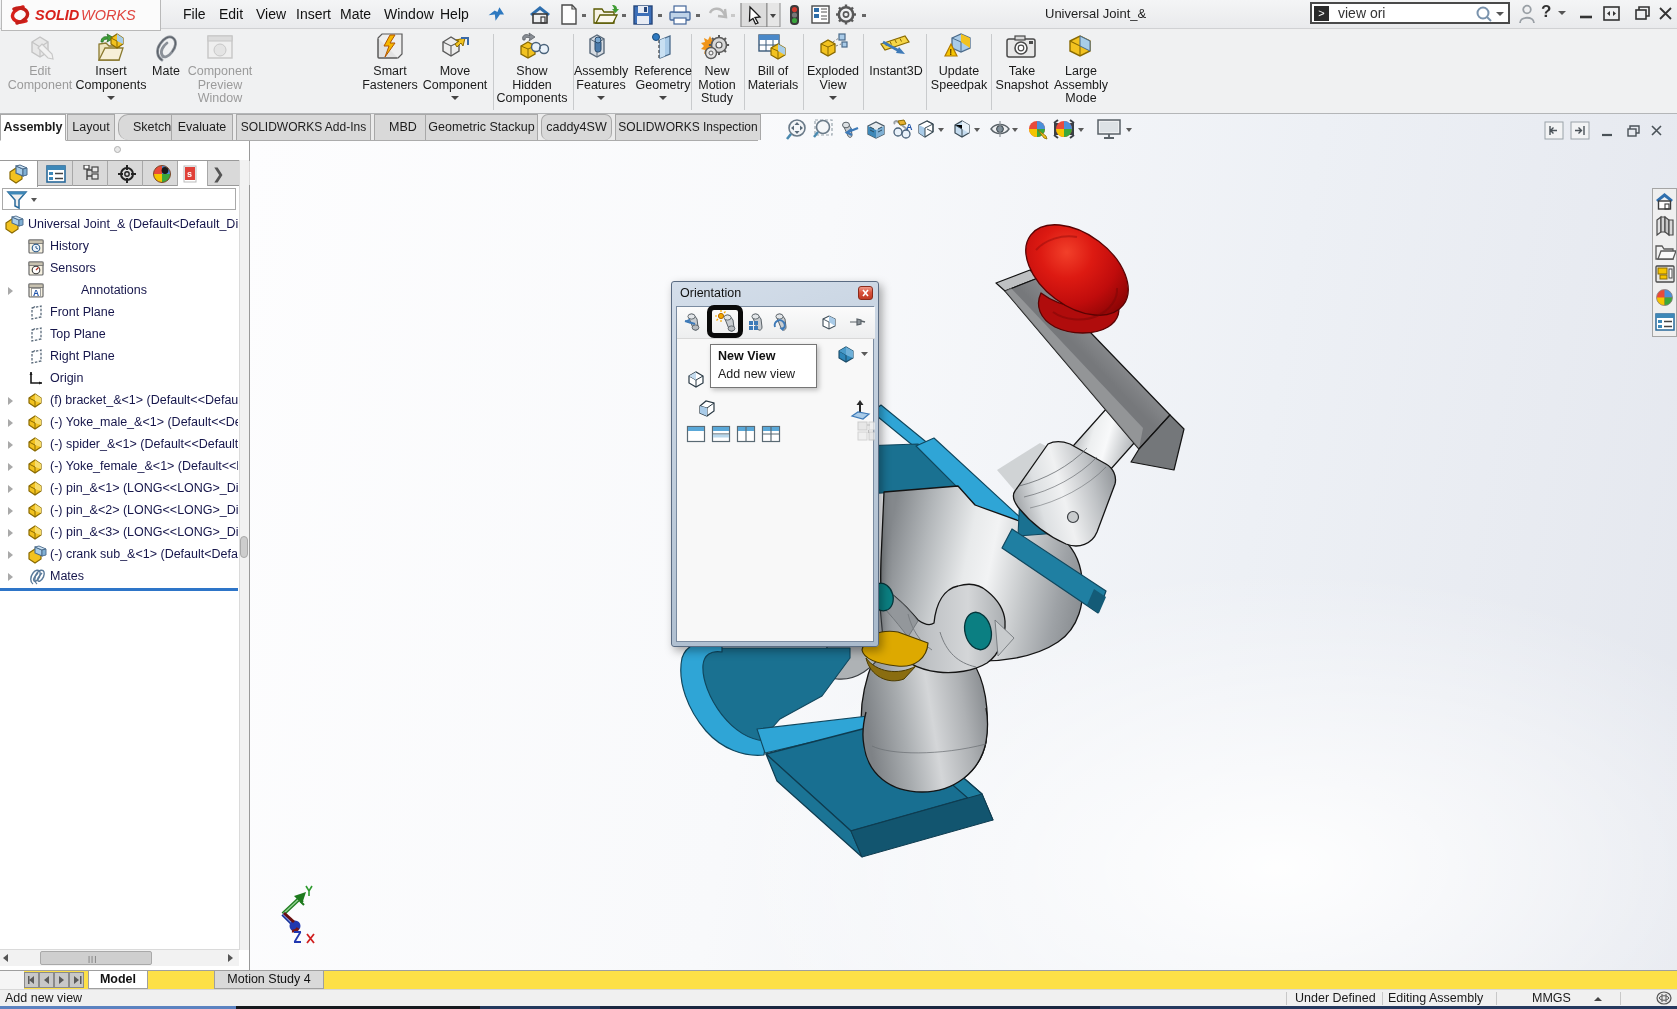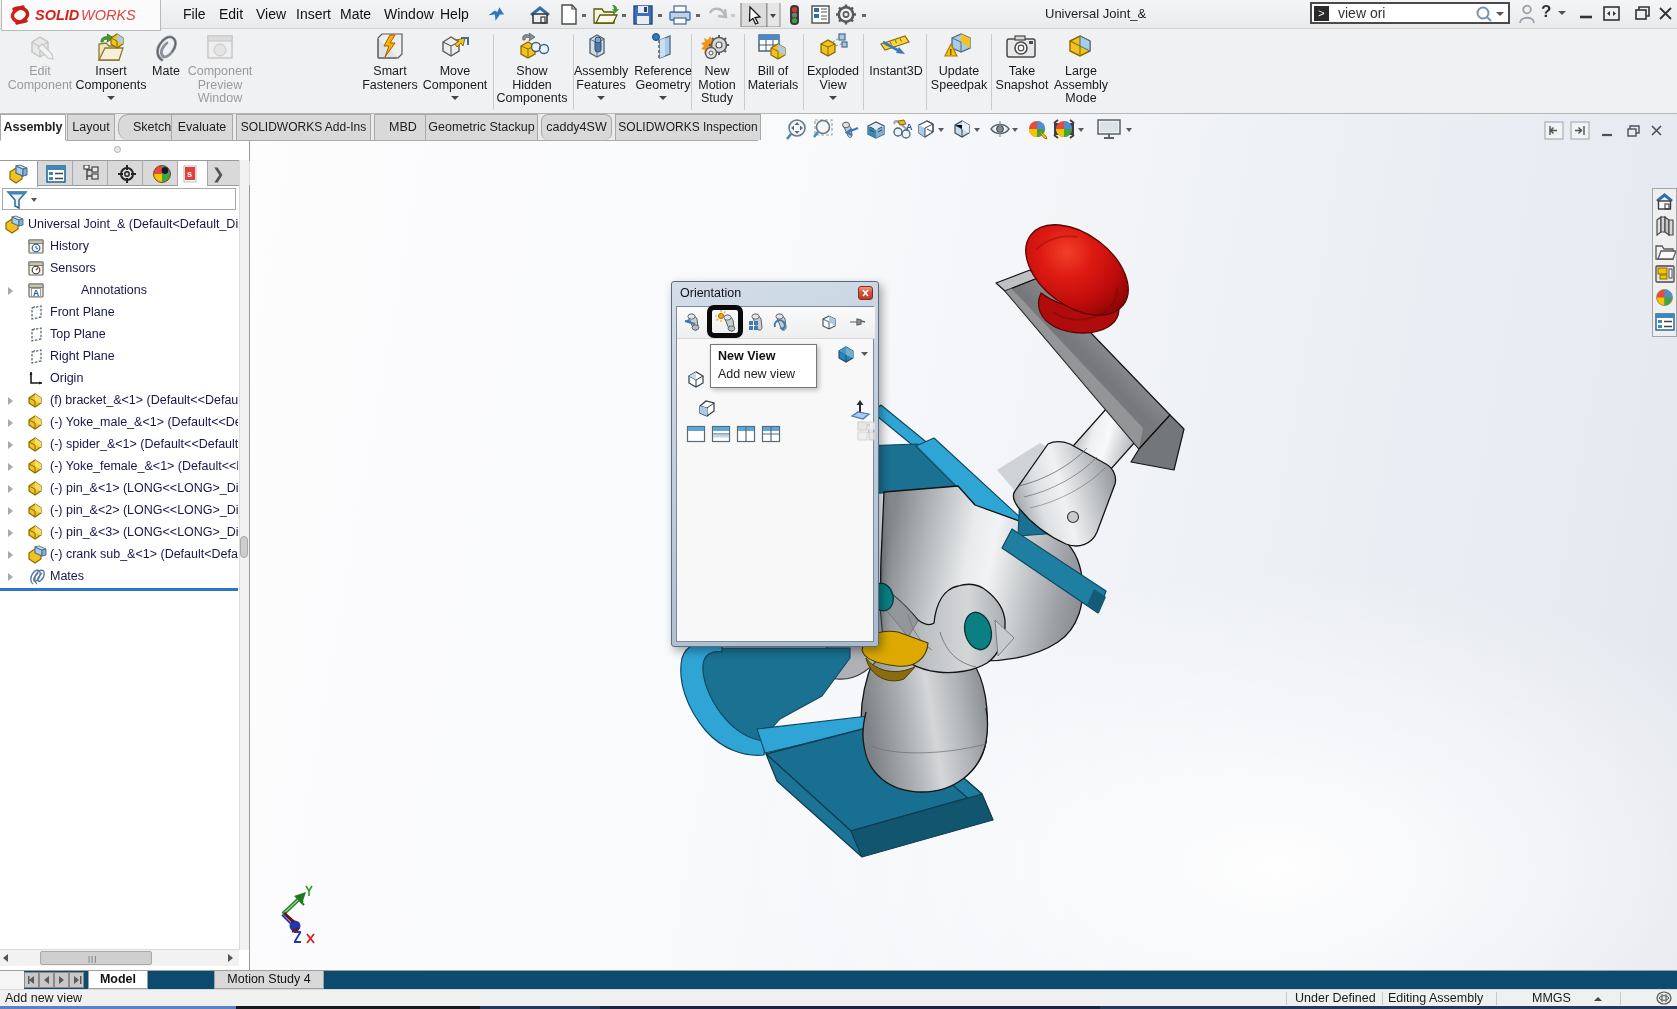--- a/index.html
+++ b/index.html
@@ -43,21 +43,21 @@
 .exp { position:absolute; left:8px; top:6px; width:0; height:0; border-left:5px solid #A9A9A9; border-top:4px solid transparent; border-bottom:4px solid transparent;}
 
 
 #dlg { position:absolute; left:671px; top:281px; width:208px; height:366px;
   background:linear-gradient(160deg,#D4DEEA,#A9BACC); border:1px solid #5A6B82; border-radius:3px;
   box-shadow:3px 4px 10px rgba(0,0,0,0.35); z-index:30;}
 #dlginner { position:absolute; left:4px; top:24px; right:4px; bottom:4px; background:#F8F8F8; border:1px solid #7A8BA0; }
 #dlgtitle { position:absolute; left:8px; top:4px; font-size:12.5px; color:#101010; }
 
 
-#bottomtabs { position:absolute; left:0; top:970px; width:1677px; height:19px; background:#0c4a6e; border-top:1px solid #9F9F9F;}
+#bottomtabs { position:absolute; left:0; top:970px; width:1677px; height:19px; background:#fde047; border-top:1px solid #9F9F9F;}
 .btab { position:absolute; top:0; height:18px; line-height:17px; font-size:12.5px; color:#111; text-align:center; white-space:nowrap;
   background:#D9D9D9; border:1px solid #9F9F9F; border-top:none;}
 .btab.active { background:#FFFFFF; font-weight:bold; }
 #statusbar { position:absolute; left:0; top:989px; width:1677px; height:17px; background:#F0F0F0; border-top:1px solid #D8D8D8;
   font-size:12.5px; color:#1a1a1a;}
 #taskstrip { position:absolute; left:0; top:1006px; width:1677px; height:3px; background:#3B5B96; }
 svg { display:block; }
 </style>
 </head>
 <body>

